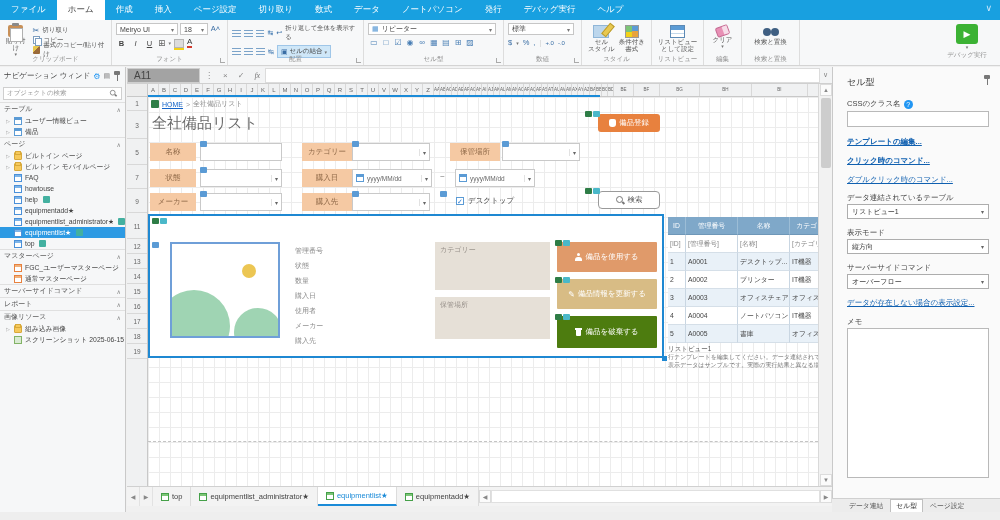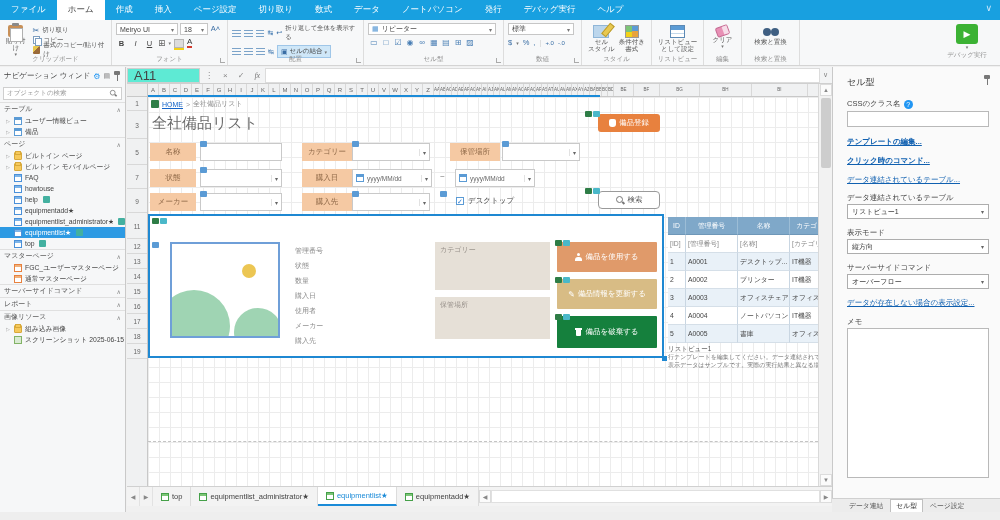--- a/index.html
+++ b/index.html
@@ -65,21 +65,21 @@
   .exp { color:#999; font-size:5px; width:5px; flex:none; }
   .nico { width:8px; height:8px; flex:none; position:relative; }
   .nico-table { background:#fff; border:1px solid #5b9bd5; box-shadow:inset 0 2px 0 #5b9bd5; }
   .nico-folder { background:#f6c95c; border:1px solid #d8a93a; border-radius:1px; }
   .nico-folder:before { content:""; position:absolute; left:0; top:-2px; width:4px; height:2px; background:#f6c95c; border:1px solid #d8a93a; }
   .nico-page { background:#fff; border:1px solid #4a90d9; box-shadow:inset 0 2px 0 #7db4e8; }
   .nico-img { background:#d9ead3; border:1px solid #82b366; }
   .nico-badge { width:7px; height:7px; background:#43b0a0; border-radius:1px; flex:none; margin-left:2px; }
   
   #formulabar { position:absolute; left:127px; top:67px; width:705px; height:17px; background:#f3f4f5; border-bottom:1px solid #cfcfcf; display:flex; align-items:center; }
-  #namebox { width:73px; height:15px; background:#5eead4; border:1px solid #cfcfcf; font-size:13px; color:#444; display:flex; align-items:center; padding-left:6px; }
+  #namebox { width:73px; height:15px; background:#a3a3a3; border:1px solid #cfcfcf; font-size:10px; color:#444; display:flex; align-items:center; padding-left:6px; }
   .fb-ico { color:#888; font-size:8px; padding:0 5px; }
   #fx-label { font-style:italic; font-family:"Liberation Serif","DejaVu Serif",serif; color:#777; }
   #formula-field { flex:1; height:15px; background:#fff; border:1px solid #dcdcdc; margin-right:3px; }
   #fb-expand { color:#888; font-size:7px; padding-right:4px; }
   
   #corner { position:absolute; left:127px; top:84px; width:21px; height:13px; background:#ececec; border-right:1px solid #c8c8c8; border-bottom:1px solid #c8c8c8; }
   #colheader { position:absolute; left:148px; top:84px; width:670px; height:13px; background:#f0f1f2; border-bottom:1px solid #c8c8c8; display:flex; overflow:hidden; }
   .col-h { border-right:1px solid #d8d8d8; font-size:6px; color:#666; text-align:center; line-height:12px; overflow:hidden; flex:none; }
   #col-sel { position:absolute; left:148px; top:95px; width:452px; height:2px; background:#1b8bd8; }
   #rowheader { position:absolute; left:127px; top:97px; width:21px; height:389px; background:#f0f1f2; border-right:1px solid #c8c8c8; overflow:hidden; }
@@ -701,21 +701,21 @@
       <span class="mi t"></span>
     </div>
   <div class="cbtn" style="top:279px;height:30px;background:#d8bc85">
     <span class="ico-pencil">✎</span>
     <span>備品情報を更新する</span>
   </div>
   <div class="mp" style="left:555px;top:314px">
       <span class="mi g"></span>
       <span class="mi t"></span>
     </div>
-  <div class="cbtn" style="top:316px;height:32px;background:#15803d">
+  <div class="cbtn" style="top:316px;height:32px;background:#4d7c0f">
     <span class="ico-trash"></span>
     <span>備品を破棄する</span>
   </div>
 
   <div id="sampletable">
     <div class="st-row st-head">
       <span class="st-cell stc0">ID</span>
       <span class="st-cell stc1">管理番号</span>
       <span class="st-cell stc2">名称</span>
       <span class="st-cell stc3">カテゴリー</span>
@@ -795,21 +795,21 @@
     </div>
   </div>
 
   <div id="rightpanel">
     <div id="rp-title">セル型</div>
     <span class="pin" style="left:150px;top:8px"></span>
     <div class="rp-label" style="top:32px"><span>CSSのクラス名</span><span class="help-ico">?</span></div>
     <div class="rp-input" style="top:44px;height:16px"></div>
     <div class="rp-link bold" style="top:70px">テンプレートの編集...</div>
     <div class="rp-link bold" style="top:89px">クリック時のコマンド...</div>
-    <div class="rp-link" style="top:108px">データ連結されているテーブル...</div>
+    <div class="rp-link" style="top:108px">ダブルクリック時のコマンド...</div>
     <div class="rp-label" style="top:126px">データ連結されているテーブル</div>
     <div class="rp-select" style="top:137px">
         <span>リストビュー1</span>
         <span class="carr">▾</span>
       </div>
     <div class="rp-label" style="top:161px">表示モード</div>
     <div class="rp-select" style="top:172px">
         <span>縦方向</span>
         <span class="carr">▾</span>
       </div>

